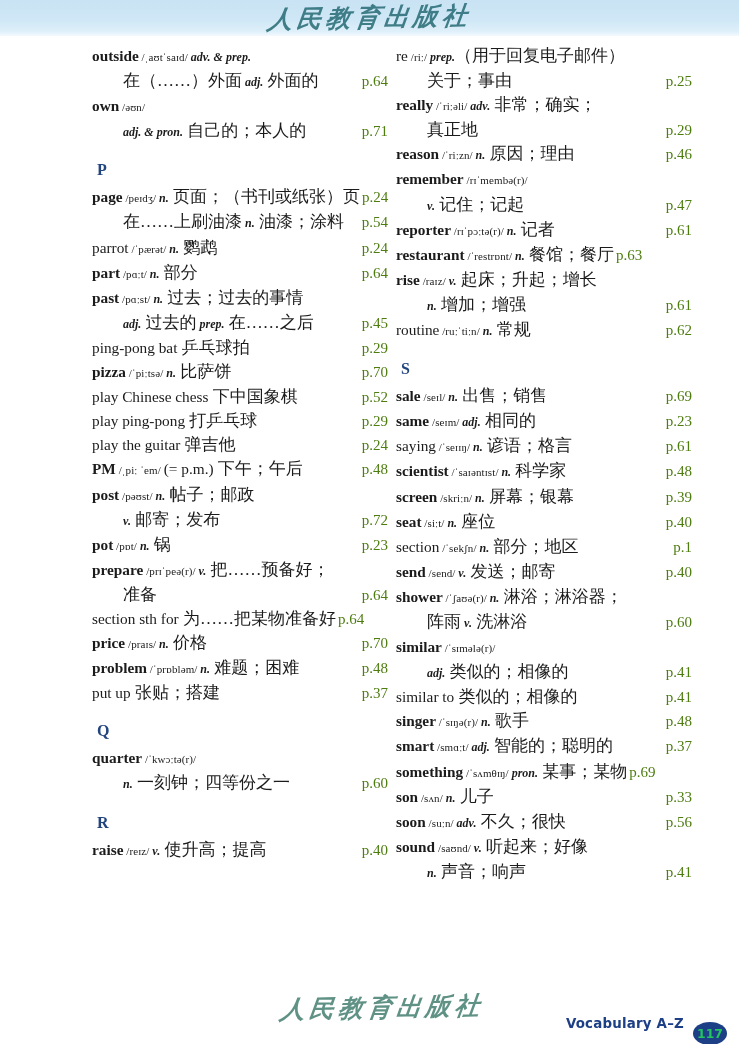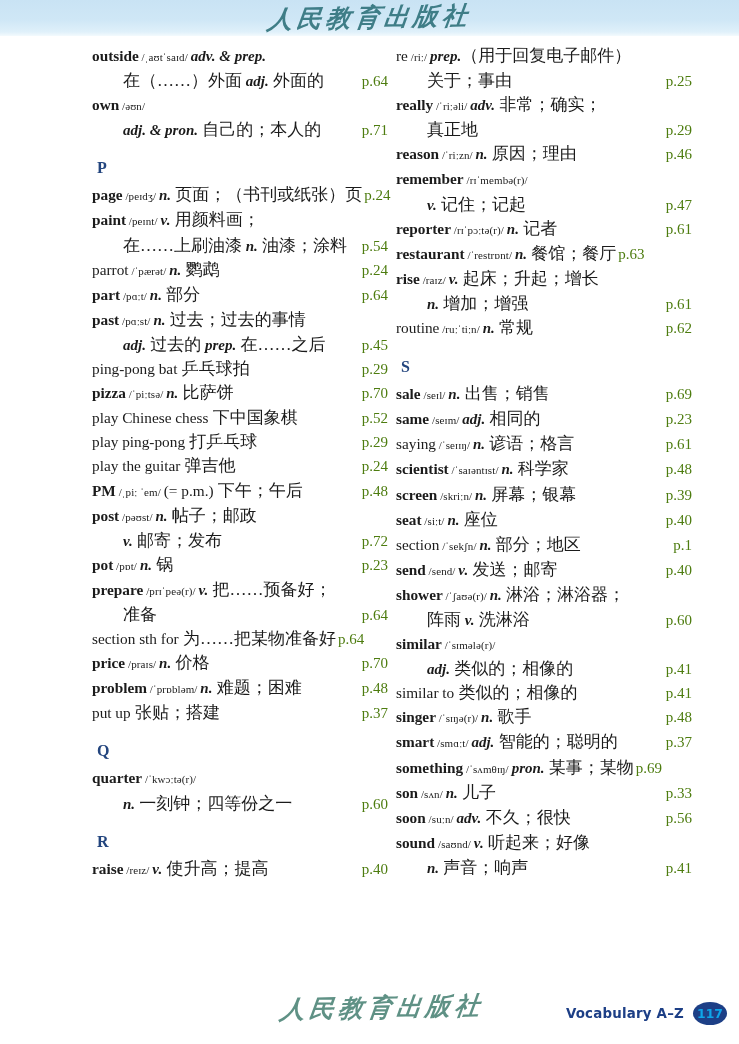--- a/index.html
+++ b/index.html
@@ -74,21 +74,21 @@
     color: #1b1b1b;
     white-space: nowrap;
     padding-right: 2px;
   }
   .line.indent { padding-left: 31px; }
 
   .txt { display: inline; }
   .hw      { font-weight: bold; }
   .hw-reg  { font-weight: normal; }
   .phon    { font-size: 11px; letter-spacing: 0.1px; }
-  .pos     { font-style: italic; font-weight: bold; font-size: 15px; }
+  .pos     { font-style: italic; font-weight: bold; font-size: 12px; }
   .cn      { font-family: Liberation Serif, serif; font-size: 17px; }
 
   .pnum {
     position: absolute;
     right: 0;
     top: 0;
     font-size: 15px;
     color: #4d7c0f;
   }
   
@@ -131,27 +131,28 @@
     font-size: 13.4px;
     font-weight: bold;
     color: #1d3f86;
     letter-spacing: 0.2px;
   }
   .page-badge {
     width: 34px;
     height: 23px;
     border-radius: 50%;
     background: #1d3f86;
-    color: #0ea5e9;
+    color: #22c55e;
     font-family: "DejaVu Sans", "Liberation Sans", sans-serif;
     font-size: 12.4px;
     font-weight: bold;
     display: flex;
     align-items: center;
     justify-content: center;
+    margin-top: 20px;
   }
 </style>
 </head>
 <body>
 
 <div class="header-band">
   <div class="header-logo">人民教育出版社</div>
 </div>
 
 <div class="page-body">
@@ -162,21 +163,20 @@
       </div>
       <div class="entry">
         <div class="line"><span class="txt hw">own</span><span class="txt phon"> /əʊn/</span></div>
         <div class="line indent"><span class="txt pos">adj. &amp; pron.</span><span class="txt cn"> 自己的；本人的</span><span class="pnum">p.71</span></div>
       </div>
       <div class="section-letter">P</div>
       <div class="entry">
         <div class="line"><span class="txt hw">page</span><span class="txt phon"> /peɪdʒ/ </span><span class="txt pos">n.</span><span class="txt cn"> 页面；（书刊或纸张）页</span><span class="pnum inline">p.24</span></div>
       </div>
       <div class="entry">
-        <div class="line"><span class="txt hw">paint</span><span class="txt phon"> /peɪnt/ </span><span class="txt pos">v.</span><span class="txt cn"> 用颜料画；</span></div>
         <div class="line indent"><span class="txt cn">在……上刷油漆</span><span class="txt pos">   n.</span><span class="txt cn"> 油漆；涂料</span><span class="pnum">p.54</span></div>
       </div>
       <div class="entry">
         <div class="line"><span class="txt hw-reg">parrot</span><span class="txt phon"> /ˈpærət/ </span><span class="txt pos">n.</span><span class="txt cn"> 鹦鹉</span><span class="pnum">p.24</span></div>
       </div>
       <div class="entry">
         <div class="line"><span class="txt hw">part</span><span class="txt phon"> /pɑːt/ </span><span class="txt pos">n.</span><span class="txt cn"> 部分</span><span class="pnum">p.64</span></div>
       </div>
       <div class="entry">
         <div class="line"><span class="txt hw">past</span><span class="txt phon"> /pɑːst/ </span><span class="txt pos">n.</span><span class="txt cn"> 过去；过去的事情</span></div>

